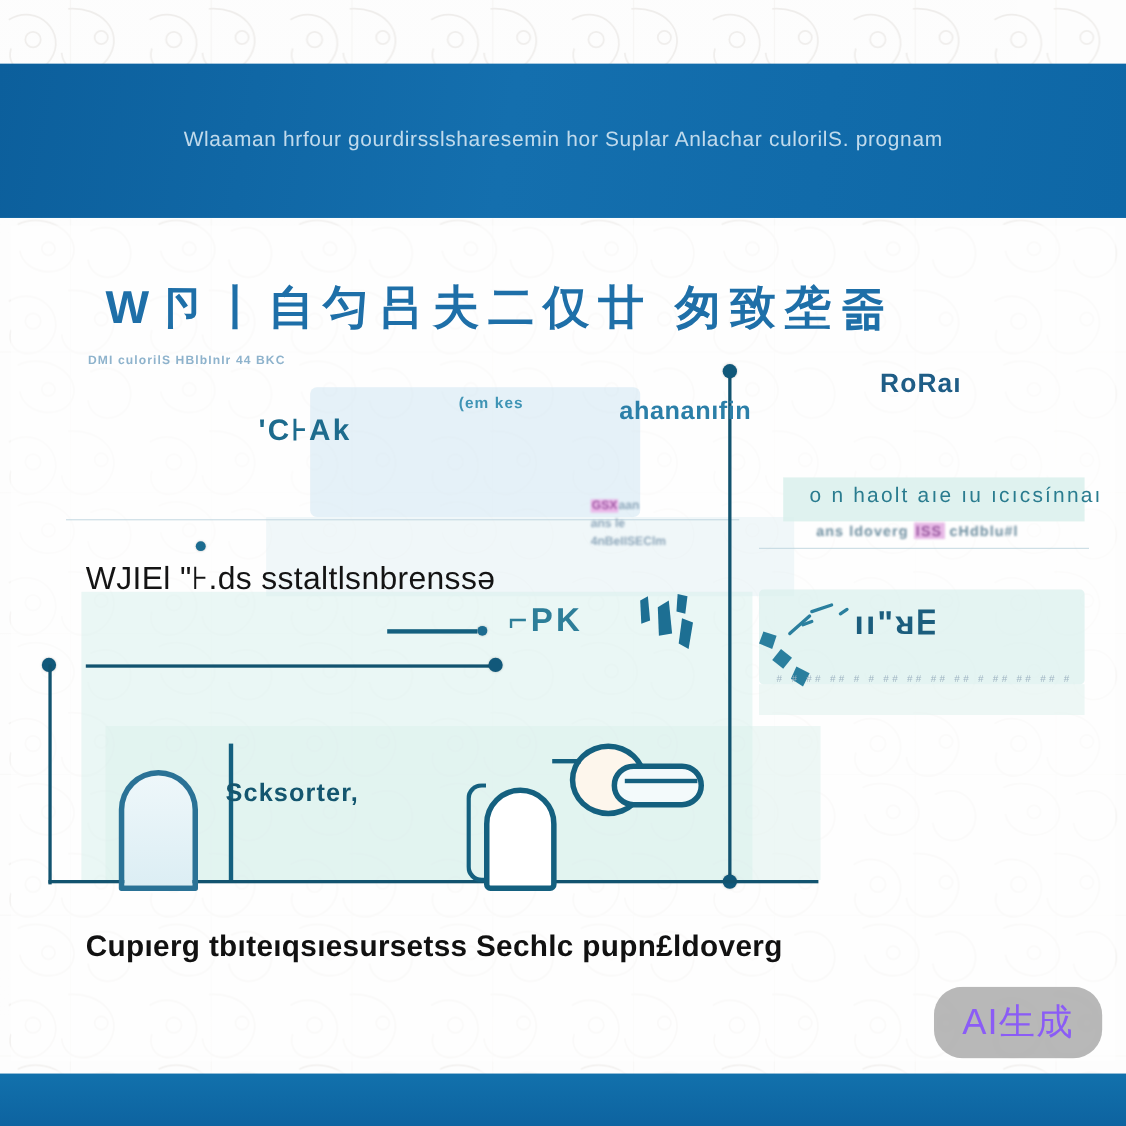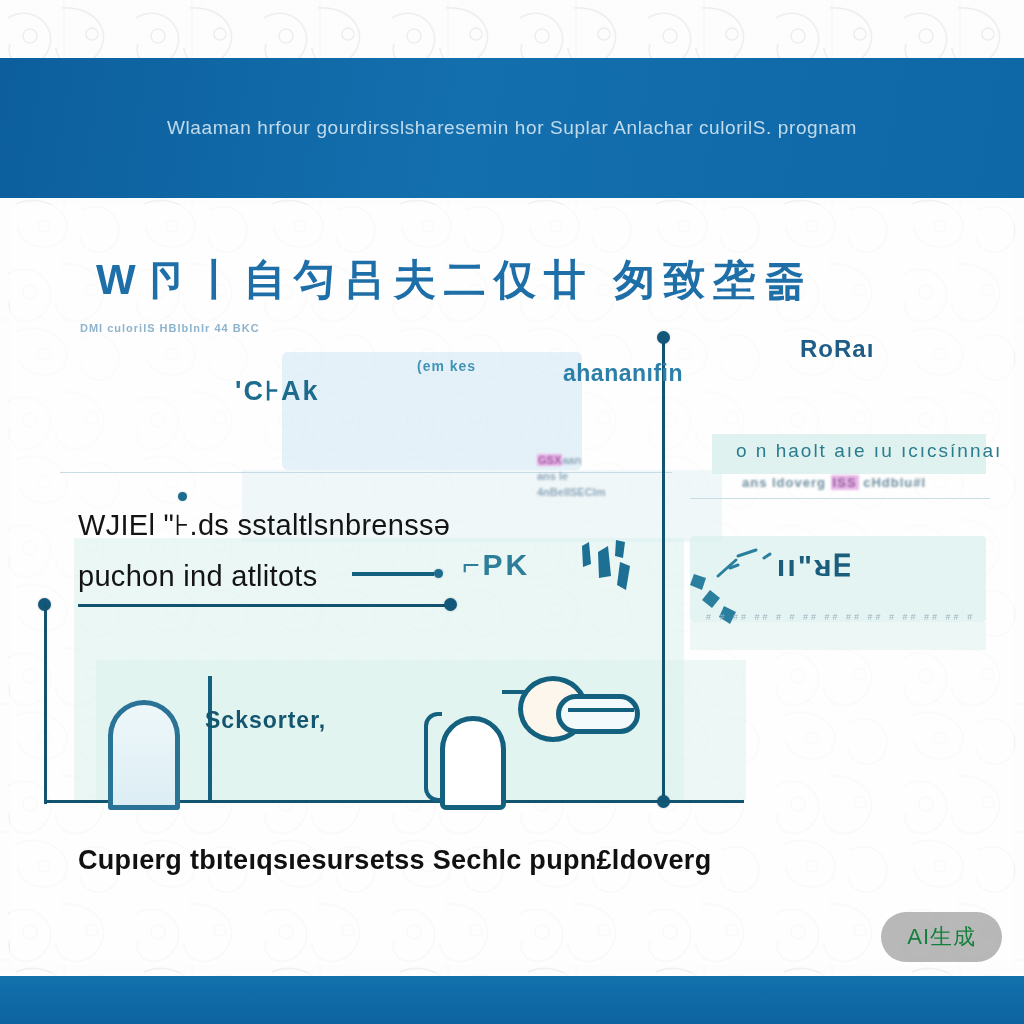--- a/index.html
+++ b/index.html
@@ -215,24 +215,24 @@
     position:absolute;background:#14607f;height:4px;
   }
 
   
   .glyph{position:absolute;pointer-events:none;}
 
   
   .ai-badge{
     position:absolute;right:22px;bottom:62px;
     background:rgba(140,140,140,.62);
-    color:#15803d;
+    color:#8b5cf6;
     border-radius:26px;
     padding:10px 26px;
-    font-size:22px;font-weight:500;
+    font-size:33px;font-weight:500;
     letter-spacing:1px;
     backdrop-filter:blur(2px);
   }
 
   .divider-rule{
     position:absolute;background:#bcd3dd;height:1px;opacity:.8;
   }
 </style>
 </head>
 <body>
@@ -357,21 +357,20 @@
   </div>
 
   <div class="lbl lbl-panel-head">o n haolt aıe ıu ıcıcsínnaı</div>
   <div class="lbl lbl-panel-sub">
     <span>ans ldoverg</span>
     <span class="hl">ISS</span>
     <span>cHdblu#l</span>
   </div>
 
   <div class="stmt stmt-1">WJIEl ʺ⊦.ds sstaltlsnbrenssə</div>
-  <div class="stmt stmt-2">puchon ind atlitots</div>
 
   <div class="caption">Cupıerg tbıteıqsıesursetss Sechlc pupn£ldoverg</div>
 
   <div class="ai-badge">AI生成</div>
 
   <div class="footer-band"></div>
 
 </div>
 
 </body></html>

